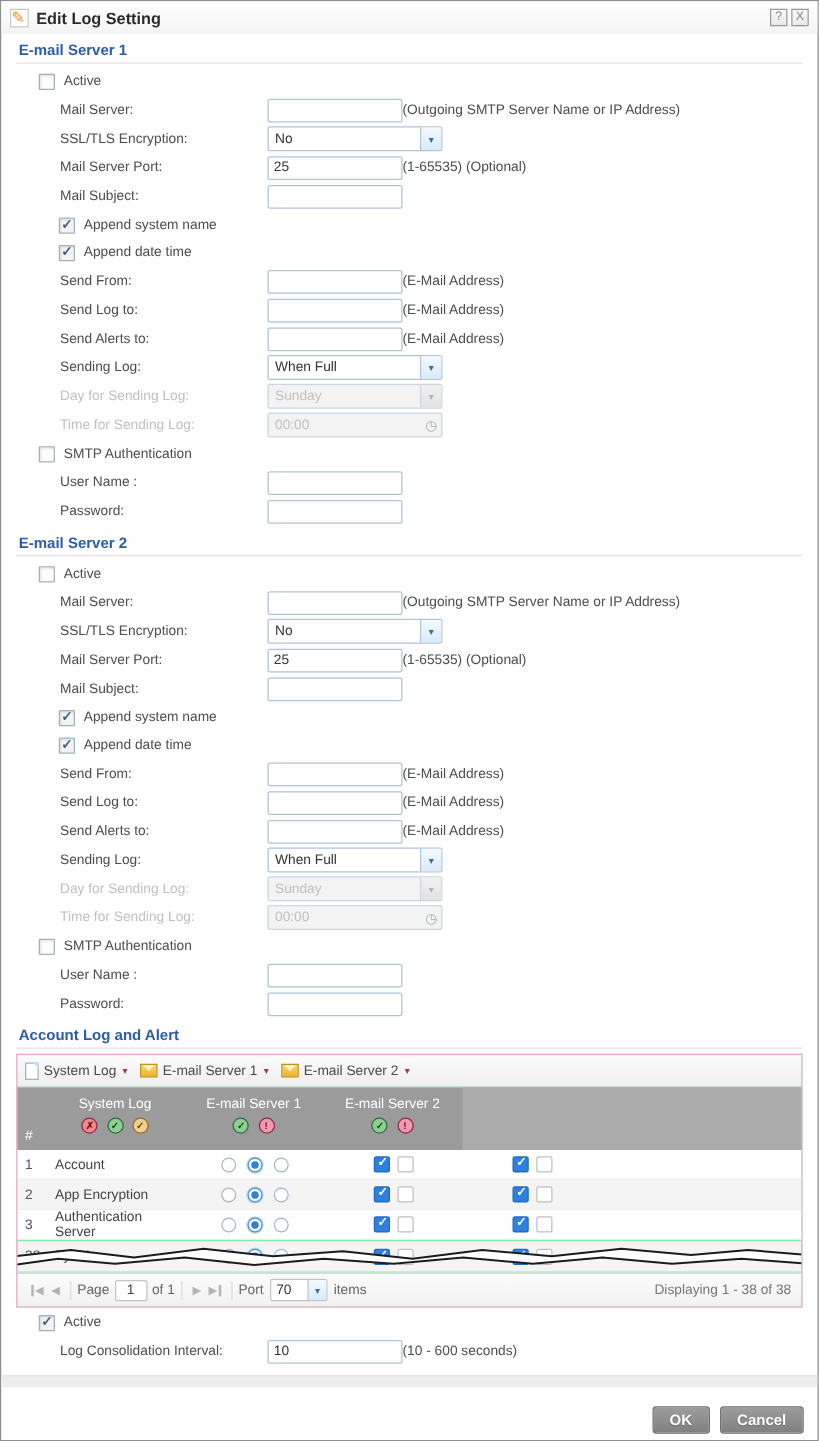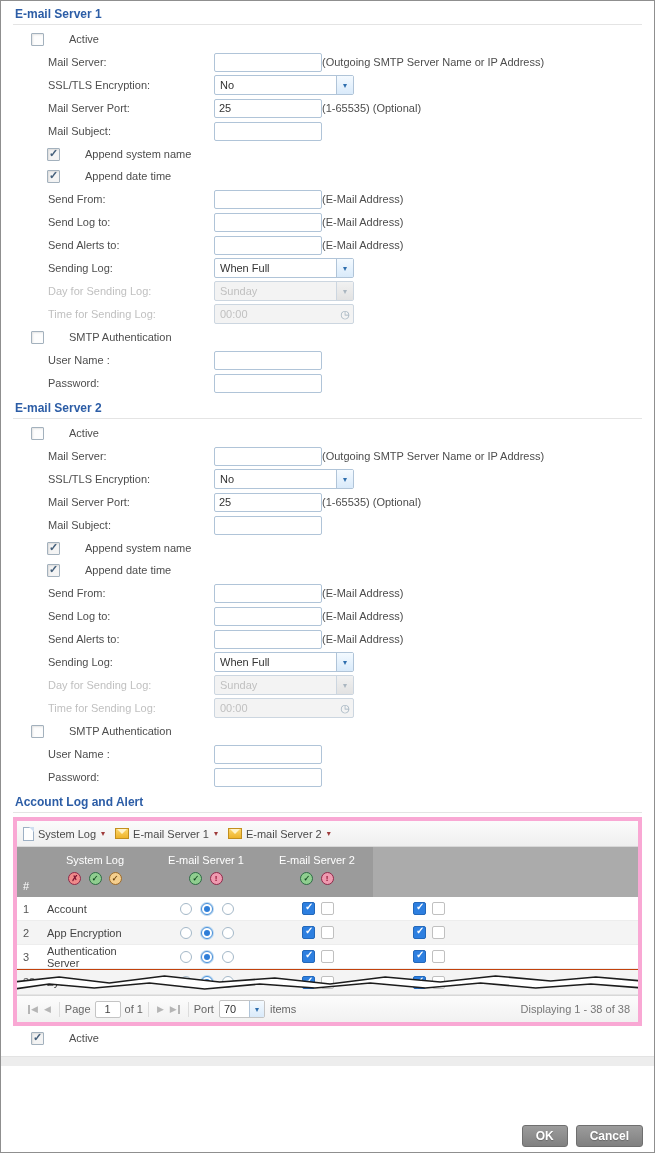--- a/index.html
+++ b/index.html
@@ -12,37 +12,37 @@
   .wtitle{font-size:13px;font-weight:bold;color:#2b2b2b}
   .winbtns{margin-left:auto;display:flex;gap:3px}
   .wbtn{width:14px;height:14px;border:1px solid #9a9a9a;background:linear-gradient(#fafafa,#e8e8e8);color:#8a8a8a;font-size:10px;line-height:12px;text-align:center;cursor:pointer}
   
   .content{padding:0 12px}
   .sec-head{color:#2c5da6;font-weight:bold;font-size:12px;padding:6px 2px 3px;border-bottom:1px solid #e4e4e4;margin-bottom:4px}
   .frow{display:flex;align-items:center;height:22px;margin:1px 0 1px 35px}
   .flabel{width:166px;color:#4d4d4d}
   .crow{display:flex;align-items:center;height:20px;margin:2px 0 2px 18px}
   .crow.md{margin-left:34px}
-  .clabel{margin-left:25px}
+  .clabel{margin-left:7px}
   .cbx{position:relative;width:13px;height:13px;border:1px solid #a3b1bd;background:#fdfdfd;border-radius:1px;box-shadow:inset 1px 1px 2px rgba(0,0,0,.10);cursor:pointer;flex:0 0 auto}
   .cbx.on{background:#f4f4f4}
   .cbx.on::after{content:"\2713";position:absolute;left:1px;top:-2px;font-size:11px;font-weight:bold;color:#46617c}
   .tinput{width:108px;height:19px;border:1px solid #b0c4d8;border-radius:2px;padding:1px 4px;font-family:"Liberation Sans",sans-serif;font-size:11px;color:#333;outline:none}
   .hint{margin-left:0;white-space:nowrap}
   .dropdown{width:140px;height:20px;border:1px solid #b0c4d8;border-radius:2px;background:#fff;display:flex;align-items:center;cursor:pointer}
   .dd-text{flex:1;padding:0 5px;color:#333}
   .dd-btn{width:17px;height:100%;border-left:1px solid #b0c4d8;background:linear-gradient(#f4faff,#d9eafa);color:#2f6fae;font-size:8px;display:flex;align-items:center;justify-content:center}
   .dis .flabel{color:#c0c0c0}
   .dis .dropdown,.dis .timebox{background:#f3f3f3;border-color:#ccd6e0}
   .dis .dd-text{color:#c0c0c0}
   .dis .dd-btn{background:linear-gradient(#f1f1f1,#e2e2e2);color:#aab6c0;border-left-color:#ccd6e0}
   .timebox{width:140px;height:20px;border:1px solid #b0c4d8;border-radius:2px;background:#fff;display:flex;align-items:center}
   .clock{width:16px;text-align:center;color:#9fb0bd;font-size:11px}
   
-  .grid{border:4px solid #f9a8d4;margin-top:3px;background:#c2410c}
+  .grid{border:1px solid #f9a8d4;margin-top:3px;background:#86efac}
   .gtoolbar{display:flex;align-items:center;height:26px;background:linear-gradient(#fbfbfb,#efefef);border-bottom:1px solid #d8d8d8;padding:0 6px;gap:10px}
   .tbtn{display:flex;align-items:center;gap:4px;cursor:pointer;color:#4a4a4a}
   .caret{color:#9e3b3b;font-size:8px;margin-left:1px}
   .ghead{display:flex;background:#9b9b9b;color:#fff;height:50px}
   .h-num{width:22px;display:flex;align-items:flex-end;padding:0 0 5px 6px}
   .h-cat{width:112px;padding:7px 0 0 8px}
   .h-c{text-align:center;padding-top:7px}
   .h-sys{width:112px}.h-s1{width:110px}.h-s2{width:112px}
   .h-fill{flex:1;background:#ababab}
   .hicons{margin-top:5px}
@@ -84,20 +84,28 @@
   .doc-icon{width:11px;height:14px;background:#fff;border:1px solid #9db0c4;position:relative;flex:0 0 auto}
   .doc-icon::after{content:"";position:absolute;right:-1px;top:-1px;border-style:solid;border-width:0 5px 5px 0;border-color:transparent #cfdef0 transparent transparent}
   .env-icon{width:14px;height:11px;background:linear-gradient(#fbd56a,#eeb42a);border:1px solid #c28f1e;position:relative;flex:0 0 auto}
   .env-icon::after{content:"";position:absolute;left:1px;top:0;border-style:solid;border-width:5px 5.5px 0 5.5px;border-color:#fff3c9 transparent transparent transparent}
 </style>
 </head>
 <body>
 
 <div class="dialog">
 
+  <div class="titlebar">
+    <span class="editicon"></span>
+    <span class="wtitle">Edit Log Setting</span>
+    <span class="winbtns">
+      <span class="wbtn">?</span>
+      <span class="wbtn">X</span>
+    </span>
+  </div>
 
   <div class="content">
 
     <div class="sec-head">E-mail Server 1</div>
     <div class="crow">
       <span class="cbx"></span>
       <span class="clabel">Active</span>
     </div>
     <div class="frow">
       <label class="flabel">Mail Server:</label>
@@ -405,20 +413,25 @@
         </span>
         <span>items</span>
         <span class="displaying">Displaying 1 - 38 of 38</span>
       </div>
     </div>
 
     <div class="crow">
       <span class="cbx on"></span>
       <span class="clabel">Active</span>
     </div>
+    <div class="frow">
+      <label class="flabel">Log Consolidation Interval:</label>
+      <input class="tinput" value="10" style="">
+      <span class="hint">(10 - 600 seconds)</span>
+    </div>
 
     <div class="grayband"></div>
   </div>
 
   <div class="footer">
     <button class="btn">OK</button>
     <button class="btn">Cancel</button>
   </div>
 
 </div>

